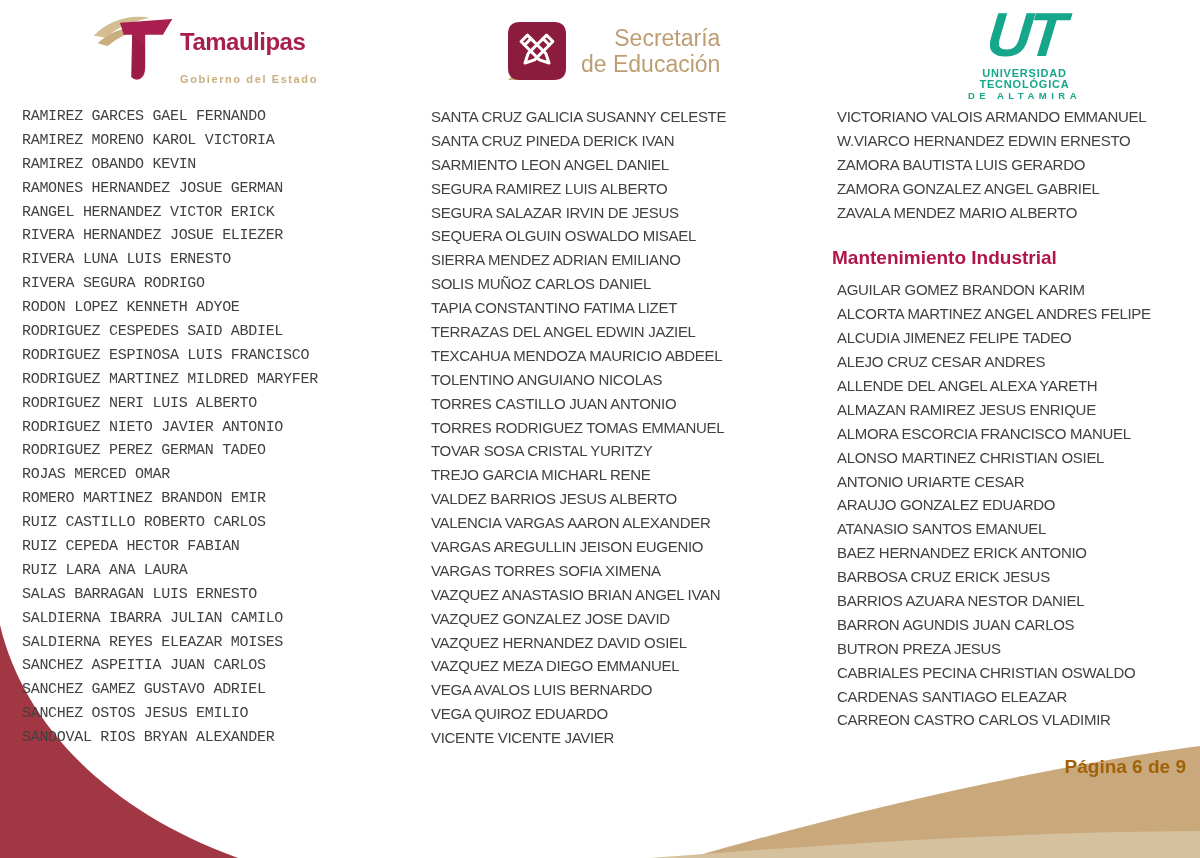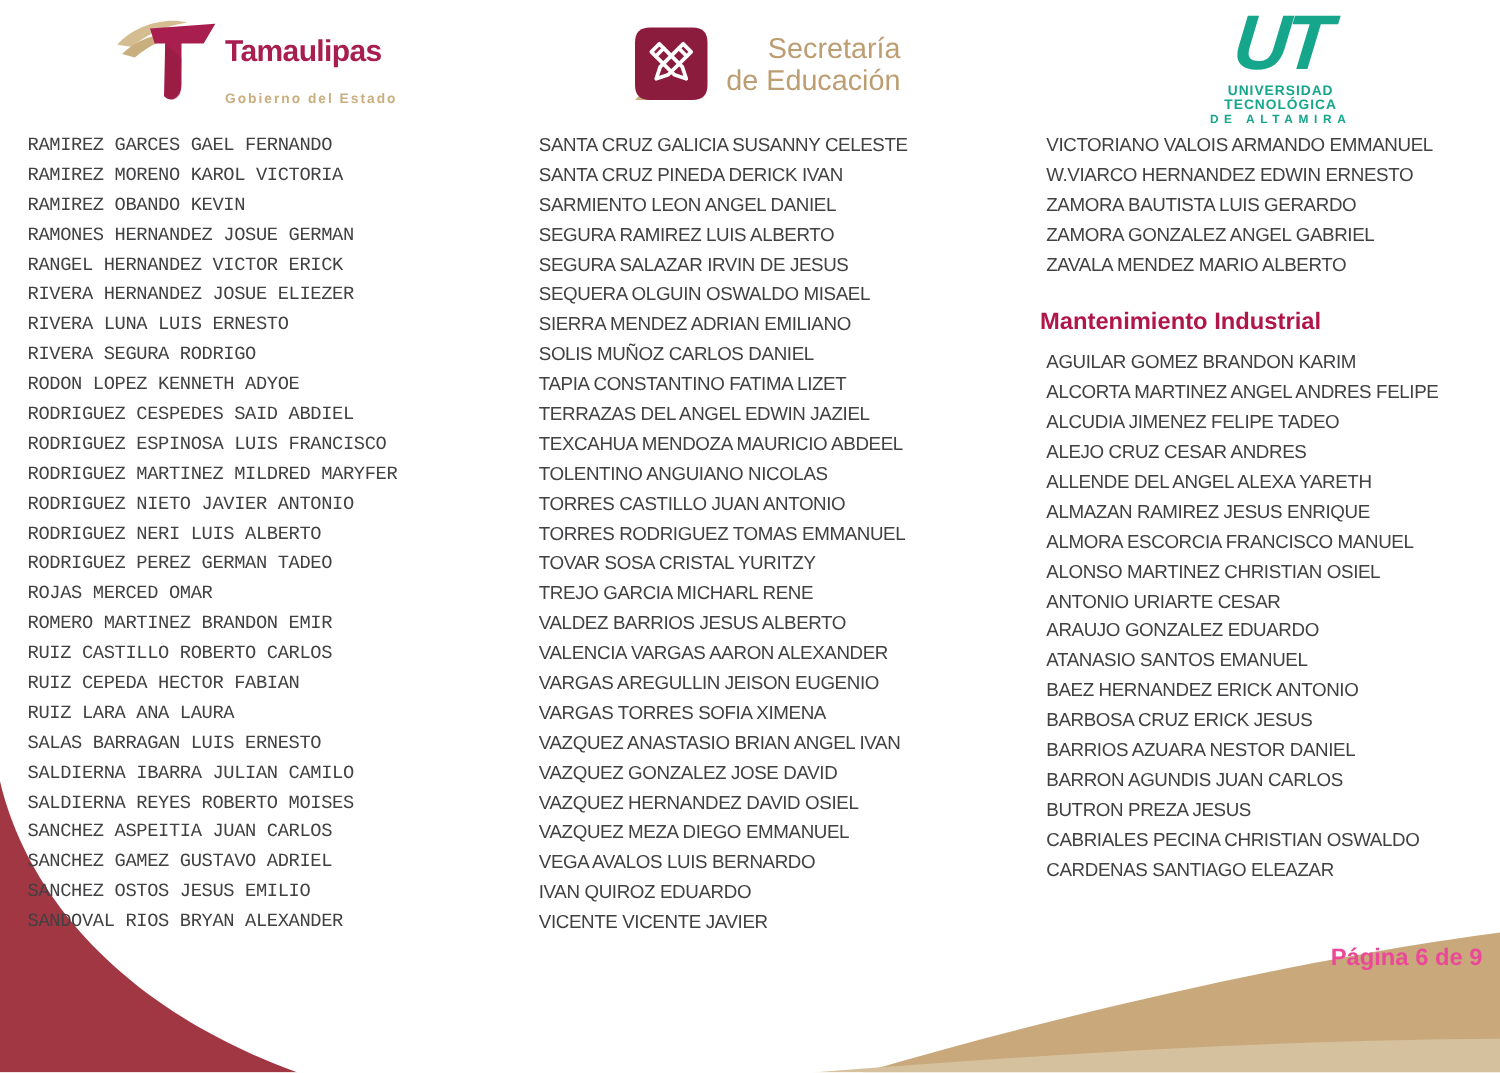--- a/index.html
+++ b/index.html
@@ -44,21 +44,21 @@
   }
   .col3 .name-row{padding-left:5px;}
   .section-heading{
     margin:23px 0 9px 0;
     font-size:19px;font-weight:700;color:#B0164A;line-height:22px;
   }
 
   
   .footer{
     position:absolute;top:756px;right:14px;
-    font-size:19px;font-weight:700;color:#ec4899;z-index:5;
+    font-size:19px;font-weight:700;color:#a16207;z-index:5;
   }
 
   
   .deco{position:absolute;left:0;bottom:0;width:1200px;height:240px;z-index:1;}
   .content-layer{position:relative;z-index:2;}
 </style>
 </head>
 <body>
 
 <div class="sheet">
@@ -122,31 +122,31 @@
           <div class="name-row">RAMIREZ OBANDO KEVIN</div>
           <div class="name-row">RAMONES HERNANDEZ JOSUE GERMAN</div>
           <div class="name-row">RANGEL HERNANDEZ VICTOR ERICK</div>
           <div class="name-row">RIVERA HERNANDEZ JOSUE ELIEZER</div>
           <div class="name-row">RIVERA LUNA LUIS ERNESTO</div>
           <div class="name-row">RIVERA SEGURA RODRIGO</div>
           <div class="name-row">RODON LOPEZ KENNETH ADYOE</div>
           <div class="name-row">RODRIGUEZ CESPEDES SAID ABDIEL</div>
           <div class="name-row">RODRIGUEZ ESPINOSA LUIS FRANCISCO</div>
           <div class="name-row">RODRIGUEZ MARTINEZ MILDRED MARYFER</div>
+          <div class="name-row">RODRIGUEZ NERI LUIS ALBERTO</div>
           <div class="name-row">RODRIGUEZ NIETO JAVIER ANTONIO</div>
-          <div class="name-row">RODRIGUEZ NERI LUIS ALBERTO</div>
           <div class="name-row">RODRIGUEZ PEREZ GERMAN TADEO</div>
           <div class="name-row">ROJAS MERCED OMAR</div>
           <div class="name-row">ROMERO MARTINEZ BRANDON EMIR</div>
           <div class="name-row">RUIZ CASTILLO ROBERTO CARLOS</div>
           <div class="name-row">RUIZ CEPEDA HECTOR FABIAN</div>
           <div class="name-row">RUIZ LARA ANA LAURA</div>
           <div class="name-row">SALAS BARRAGAN LUIS ERNESTO</div>
           <div class="name-row">SALDIERNA IBARRA JULIAN CAMILO</div>
-          <div class="name-row">SALDIERNA REYES ROBERTO MOISES</div>
+          <div class="name-row">SALDIERNA REYES ELEAZAR MOISES</div>
           <div class="name-row">SANCHEZ ASPEITIA JUAN CARLOS</div>
           <div class="name-row">SANCHEZ GAMEZ GUSTAVO ADRIEL</div>
           <div class="name-row">SANCHEZ OSTOS JESUS EMILIO</div>
           <div class="name-row">SANDOVAL RIOS BRYAN ALEXANDER</div>
         </section>
       <section class="col col2">
           <div class="name-row">SANTA CRUZ GALICIA SUSANNY CELESTE</div>
           <div class="name-row">SANTA CRUZ PINEDA DERICK IVAN</div>
           <div class="name-row">SARMIENTO LEON ANGEL DANIEL</div>
           <div class="name-row">SEGURA RAMIREZ LUIS ALBERTO</div>
@@ -164,21 +164,21 @@
           <div class="name-row">TREJO GARCIA MICHARL RENE</div>
           <div class="name-row">VALDEZ BARRIOS JESUS ALBERTO</div>
           <div class="name-row">VALENCIA VARGAS AARON ALEXANDER</div>
           <div class="name-row">VARGAS AREGULLIN JEISON EUGENIO</div>
           <div class="name-row">VARGAS TORRES SOFIA XIMENA</div>
           <div class="name-row">VAZQUEZ ANASTASIO BRIAN ANGEL IVAN</div>
           <div class="name-row">VAZQUEZ GONZALEZ JOSE DAVID</div>
           <div class="name-row">VAZQUEZ HERNANDEZ DAVID OSIEL</div>
           <div class="name-row">VAZQUEZ MEZA DIEGO EMMANUEL</div>
           <div class="name-row">VEGA AVALOS LUIS BERNARDO</div>
-          <div class="name-row">IVAN QUIROZ EDUARDO</div>
+          <div class="name-row">VEGA QUIROZ EDUARDO</div>
           <div class="name-row">VICENTE VICENTE JAVIER</div>
         </section>
       <section class="col col3">
         <div>
             <div class="name-row">VICTORIANO VALOIS ARMANDO EMMANUEL</div>
             <div class="name-row">W.VIARCO HERNANDEZ EDWIN ERNESTO</div>
             <div class="name-row">ZAMORA BAUTISTA LUIS GERARDO</div>
             <div class="name-row">ZAMORA GONZALEZ ANGEL GABRIEL</div>
             <div class="name-row">ZAVALA MENDEZ MARIO ALBERTO</div>
           </div>
@@ -195,20 +195,21 @@
             <div class="name-row">ANTONIO URIARTE CESAR</div>
             <div class="name-row">ARAUJO GONZALEZ EDUARDO</div>
             <div class="name-row">ATANASIO SANTOS EMANUEL</div>
             <div class="name-row">BAEZ HERNANDEZ ERICK ANTONIO</div>
             <div class="name-row">BARBOSA CRUZ ERICK JESUS</div>
             <div class="name-row">BARRIOS AZUARA NESTOR DANIEL</div>
             <div class="name-row">BARRON AGUNDIS JUAN CARLOS</div>
             <div class="name-row">BUTRON PREZA JESUS</div>
             <div class="name-row">CABRIALES PECINA CHRISTIAN OSWALDO</div>
             <div class="name-row">CARDENAS SANTIAGO ELEAZAR</div>
+            <div class="name-row">CARREON CASTRO CARLOS VLADIMIR</div>
           </div>
       </section>
     </main>
 
     <div class="footer">Página 6 de 9</div>
 
   </div>
 </div>
 
 </body></html>

